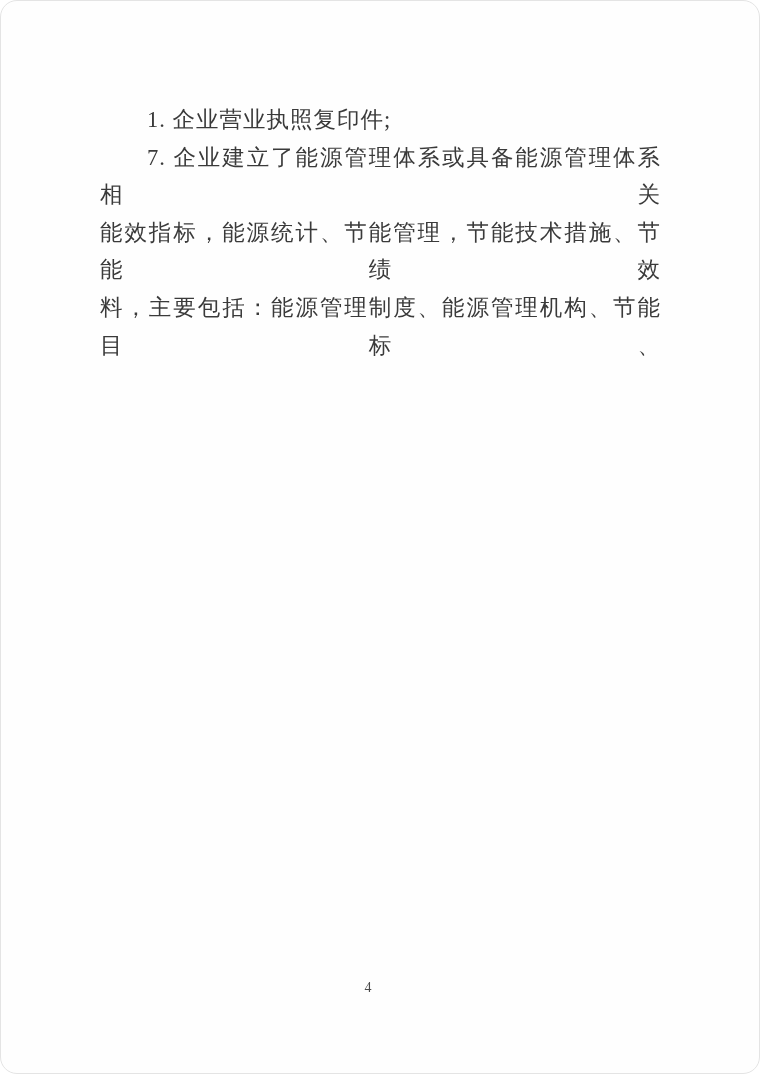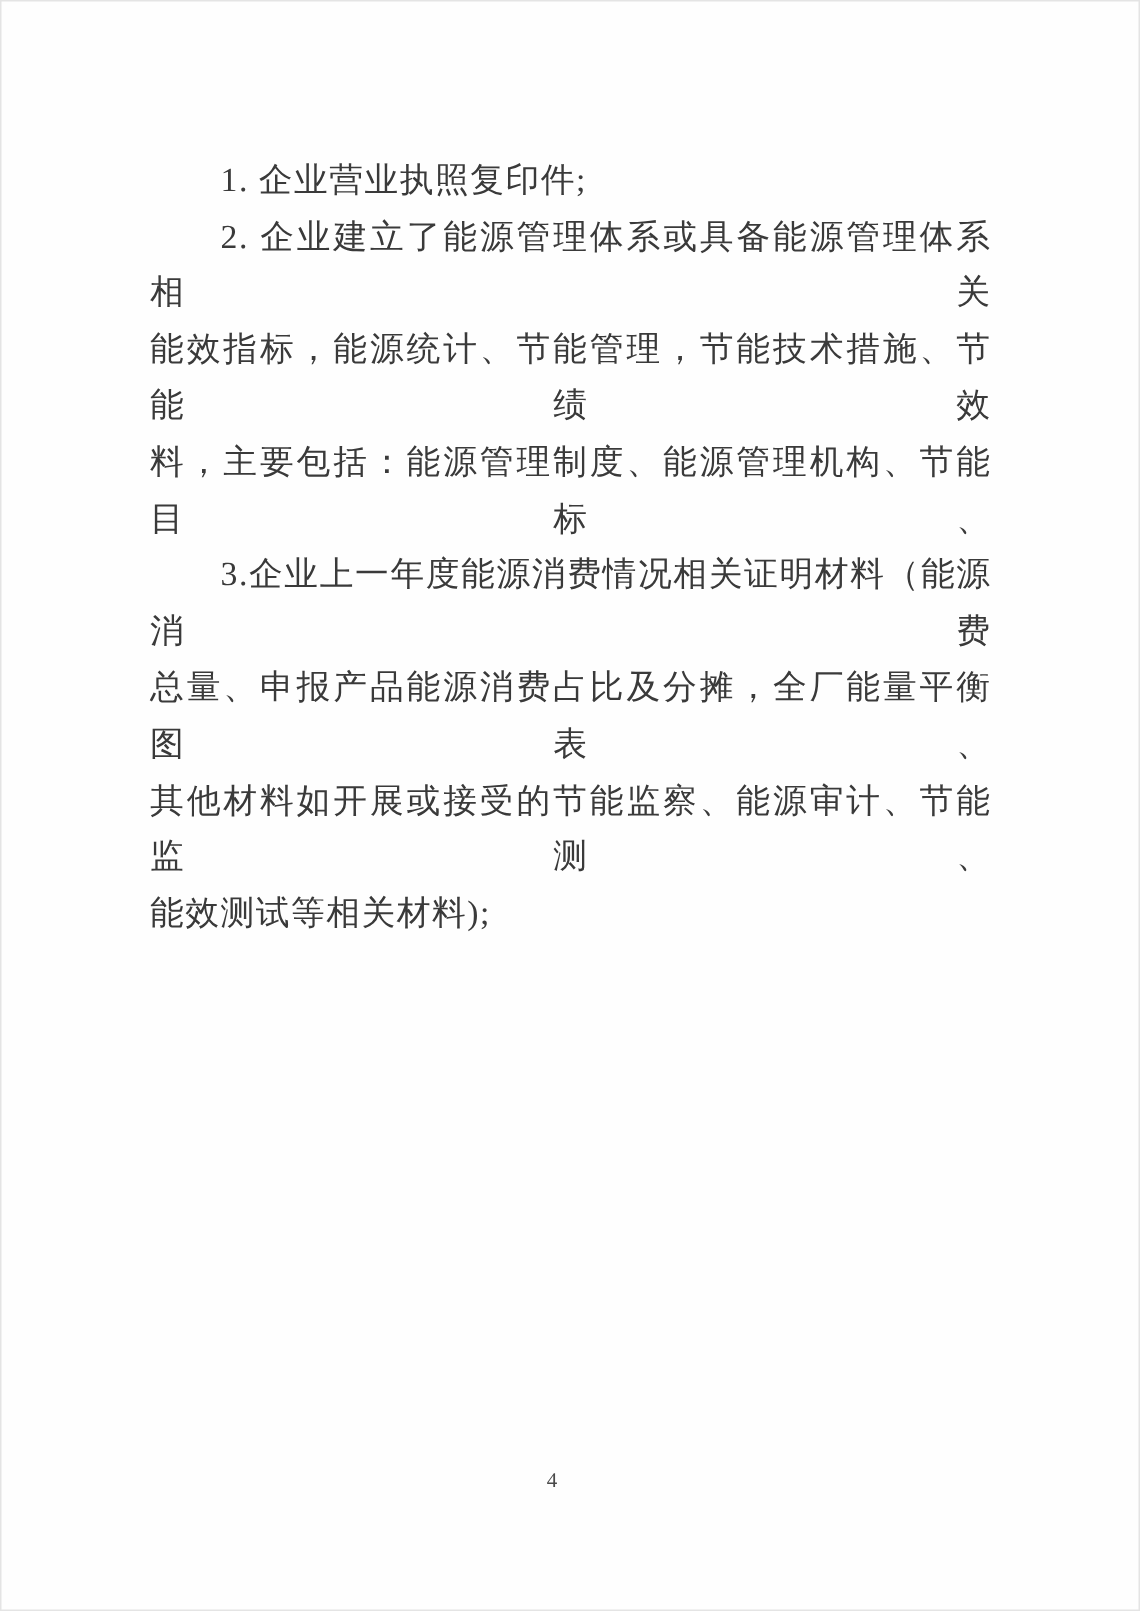--- a/index.html
+++ b/index.html
@@ -10,20 +10,21 @@
   .page {
     position: relative;
     width: 760px;
     height: 1074px;
     background: #fefefe;
     outline: 1px solid #e4e4e4;
     outline-offset: -1px;
     font-family: "Liberation Serif", "DejaVu Serif", serif;
     color: #3a3a3a;
     overflow: hidden;
+    border-radius: 17px;
   }
   .text-block {
     position: absolute;
     left: 100px;
     top: 101px;
     width: 561px;
   }
   .para {
     margin: 0;
     padding: 0;
@@ -60,29 +61,23 @@
 
 <div class="page">
 
   <div class="text-block">
 
     <div class="para">
       <div class="line first last">1. 企业营业执照复印件;</div>
     </div>
 
     <div class="para">
-      <div class="line first">2. 企业建立了能源管理体系或具备能源管理体系相关</div>
+      <div class="line first">7. 企业建立了能源管理体系或具备能源管理体系相关</div>
       <div class="line">能效指标，能源统计、节能管理，节能技术措施、节能绩效</div>
       <div class="line">料，主要包括：能源管理制度、能源管理机构、节能目标、</div>
     </div>
 
-    <div class="para">
-      <div class="line first">3.企业上一年度能源消费情况相关证明材料（能源消费</div>
-      <div class="line">总量、申报产品能源消费占比及分摊，全厂能量平衡图表、</div>
-      <div class="line">其他材料如开展或接受的节能监察、能源审计、节能监测、</div>
-      <div class="line last">能效测试等相关材料);</div>
-    </div>
 
   </div>
 
   <div class="footer">4</div>
 
 </div>
 
 </body></html>

